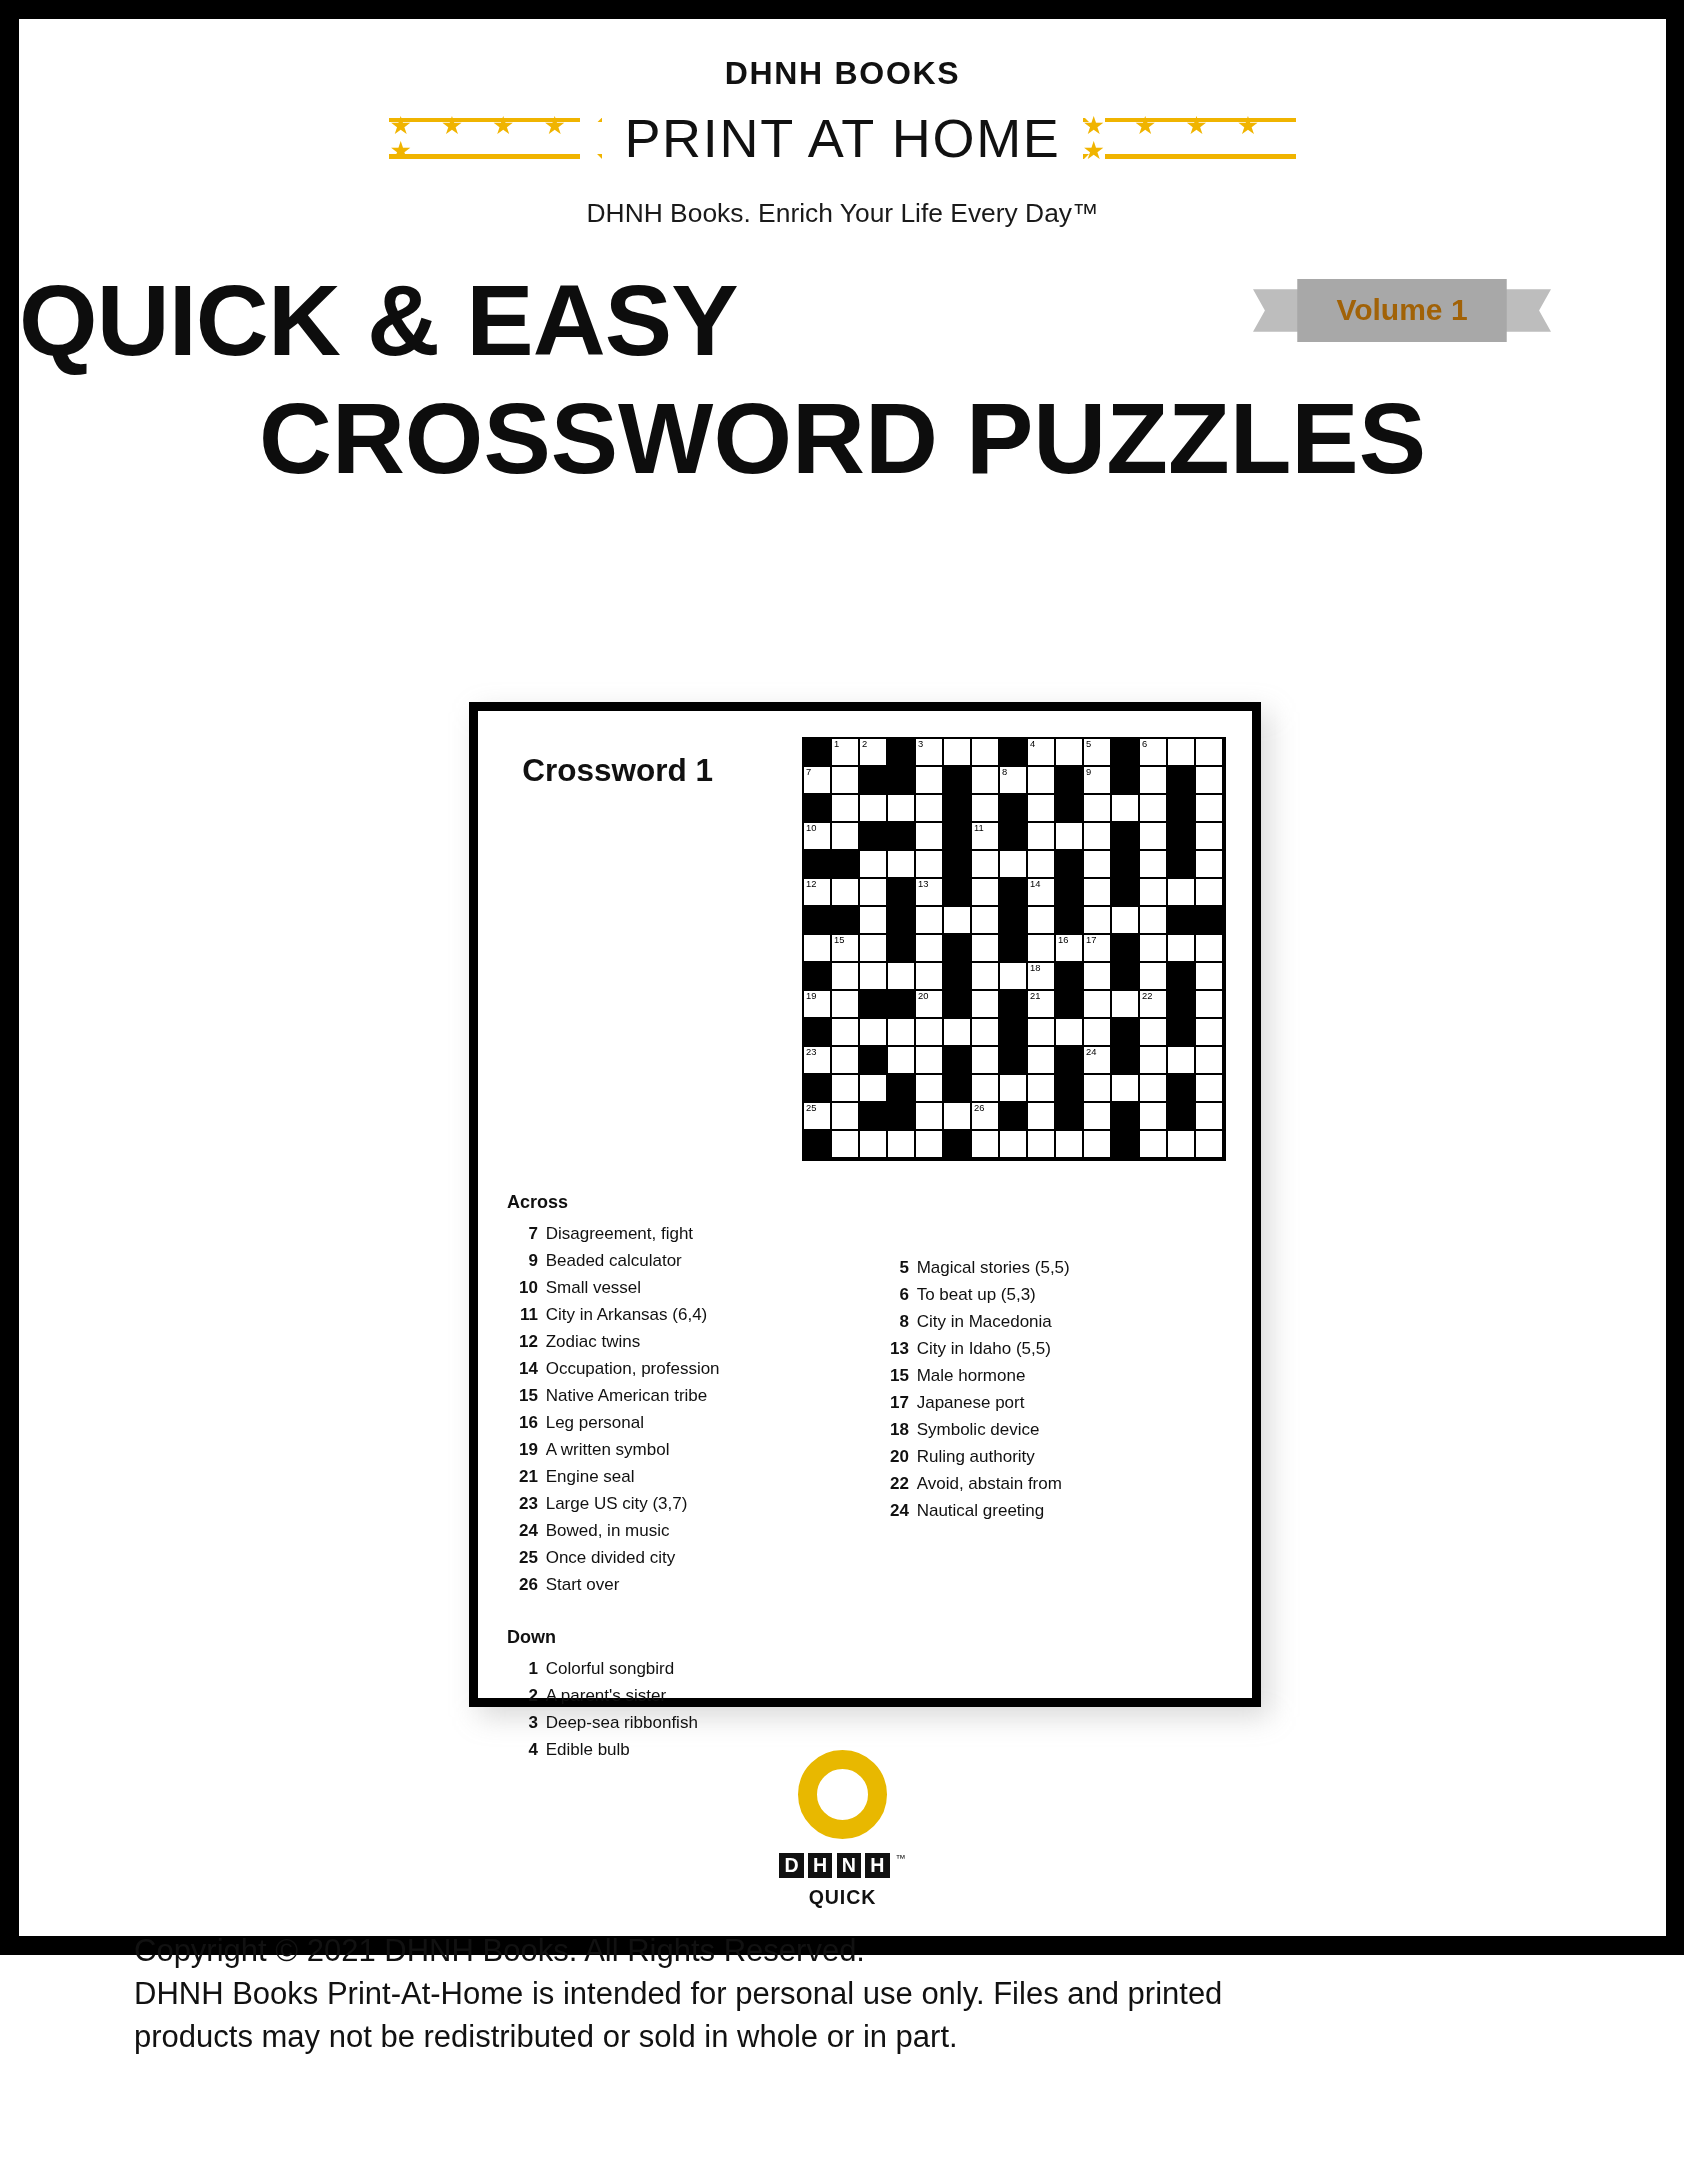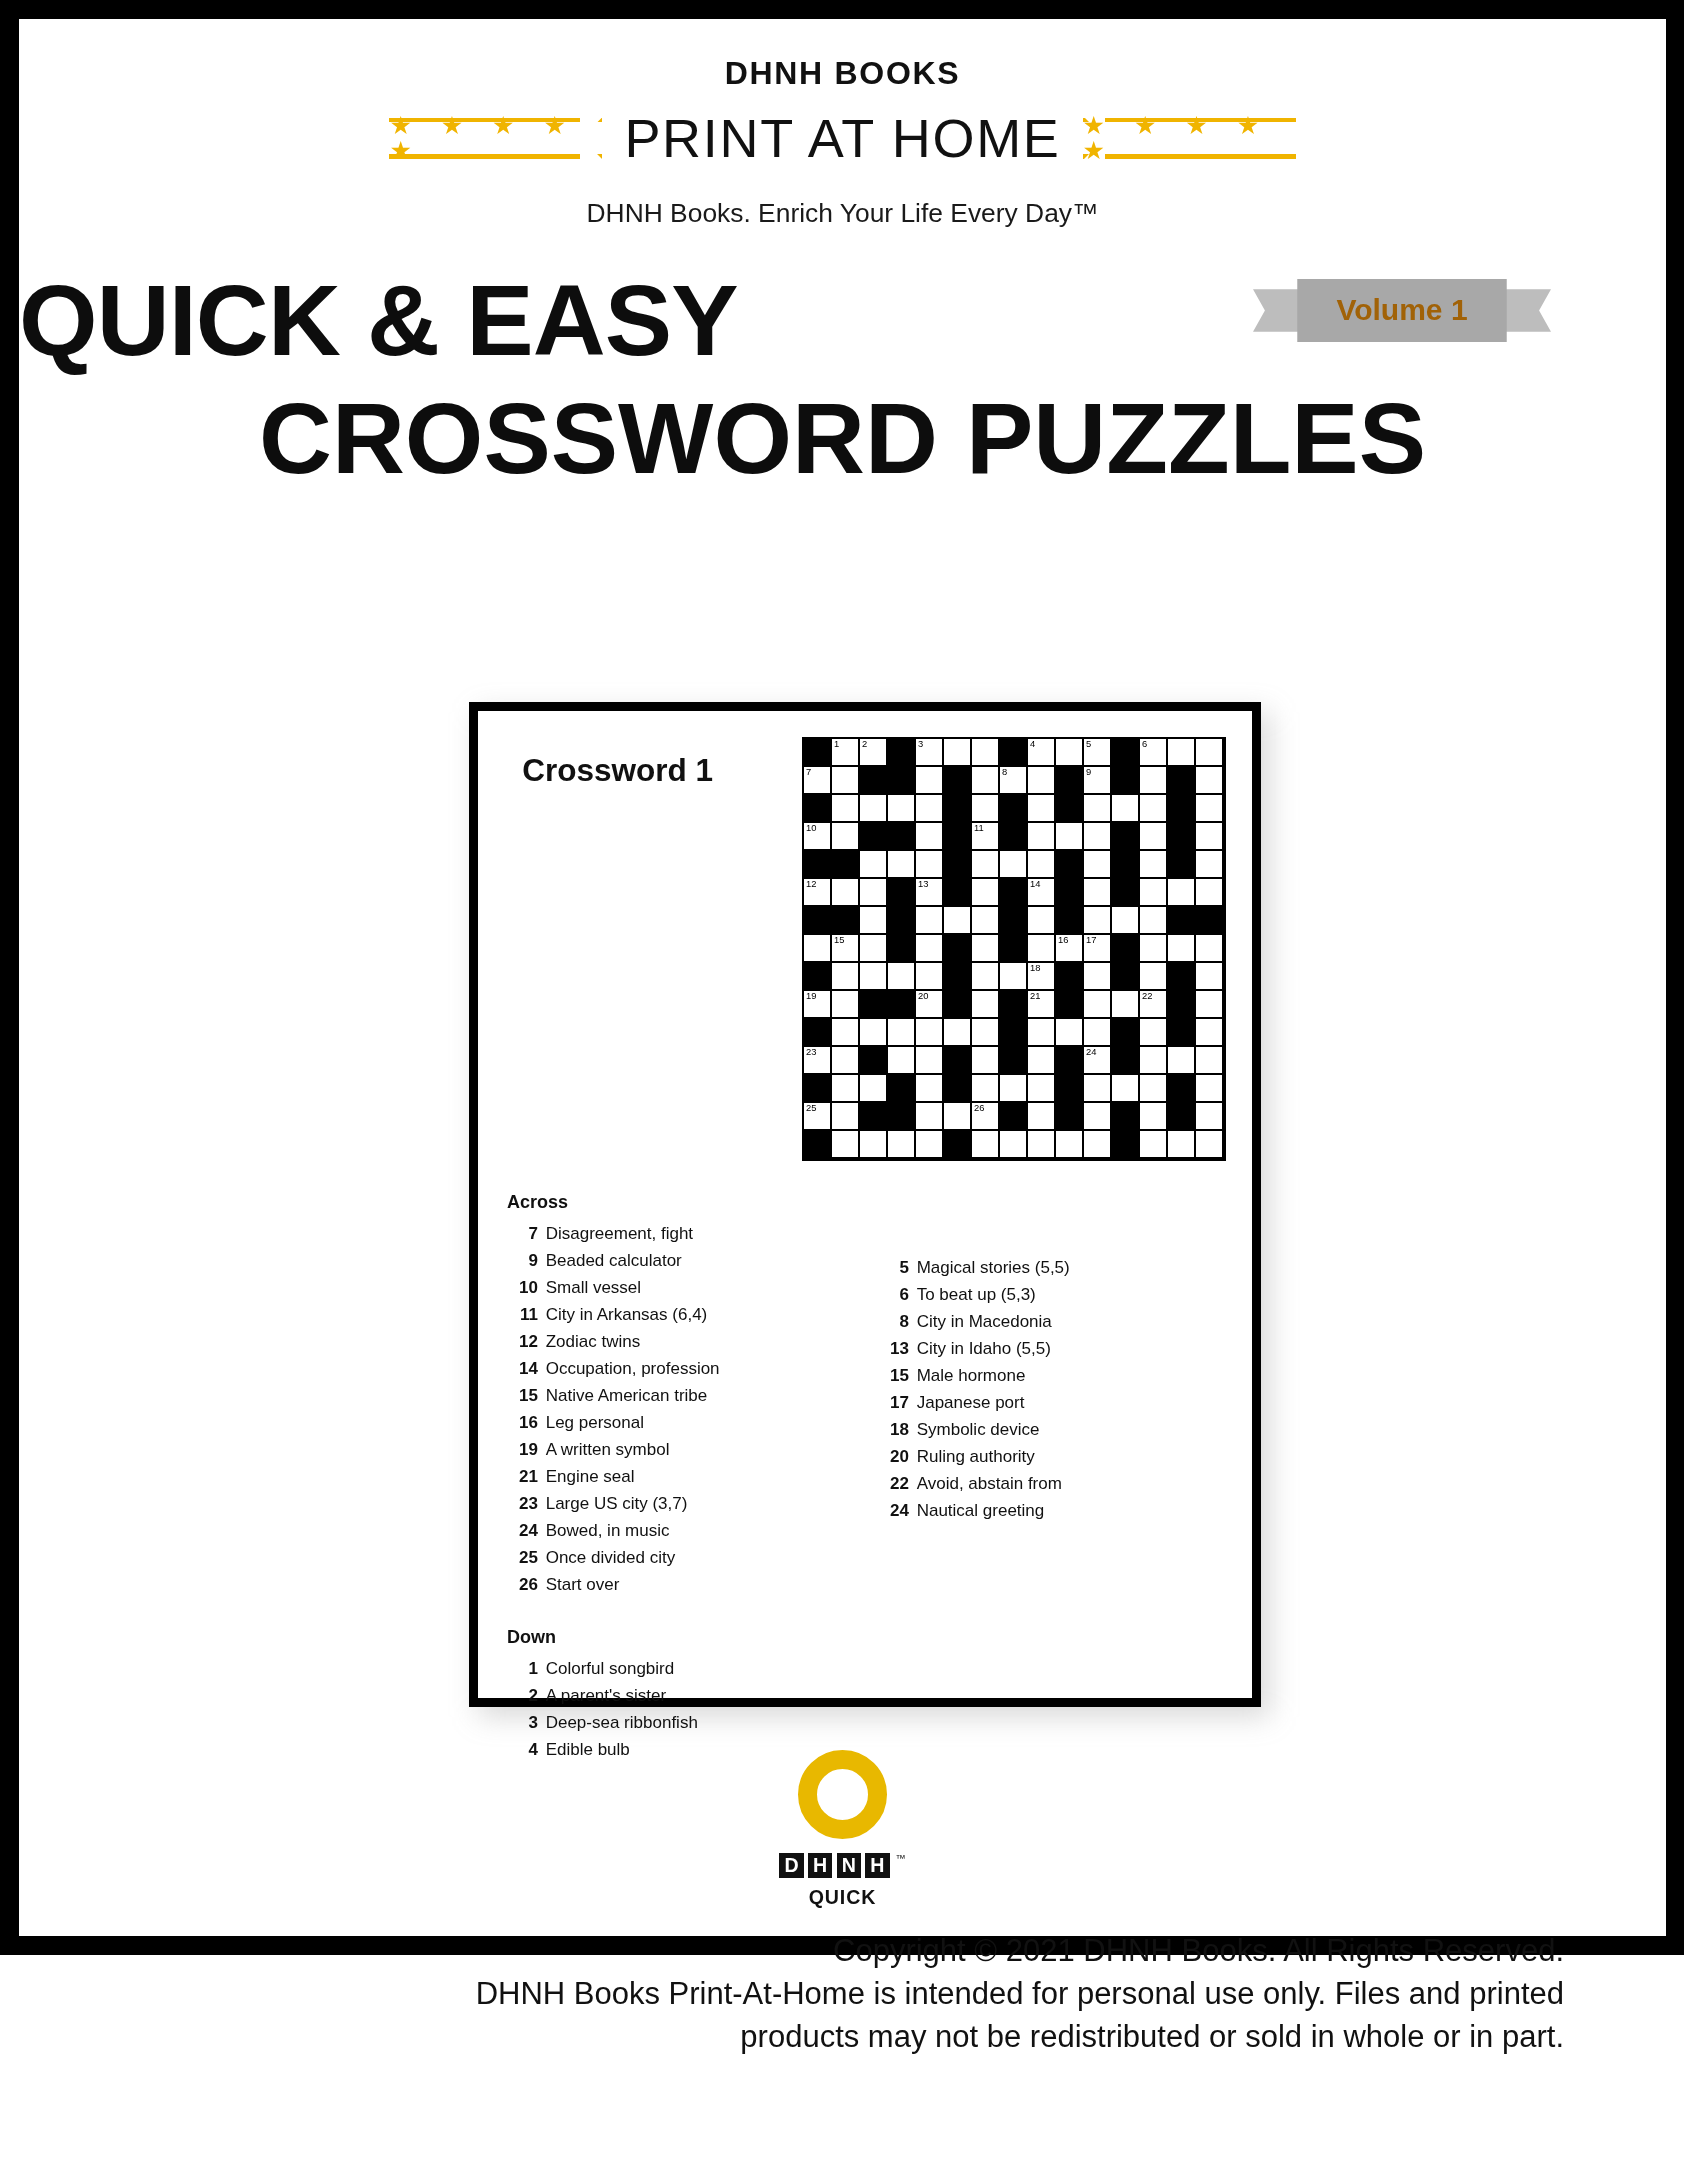--- a/index.html
+++ b/index.html
@@ -313,21 +313,21 @@
     letter-spacing: 0.9px;
     color: #111;
   }
 
   
   .footer {
     position: absolute;
     left: 13px;
     right: 0;
     top: 1874px;
-    text-align: right;
+    text-align: left;
     font-size: 31px;
     line-height: 43px;
     color: #111;
     padding: 0 102px;
     box-sizing: border-box;
   }
 </style>
 </head>
 <body>
 

